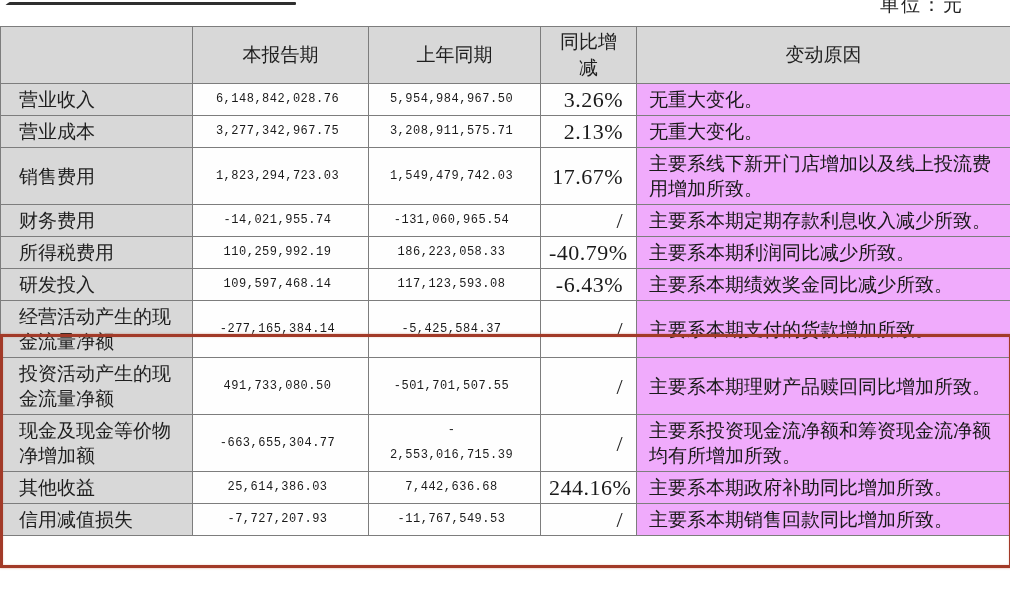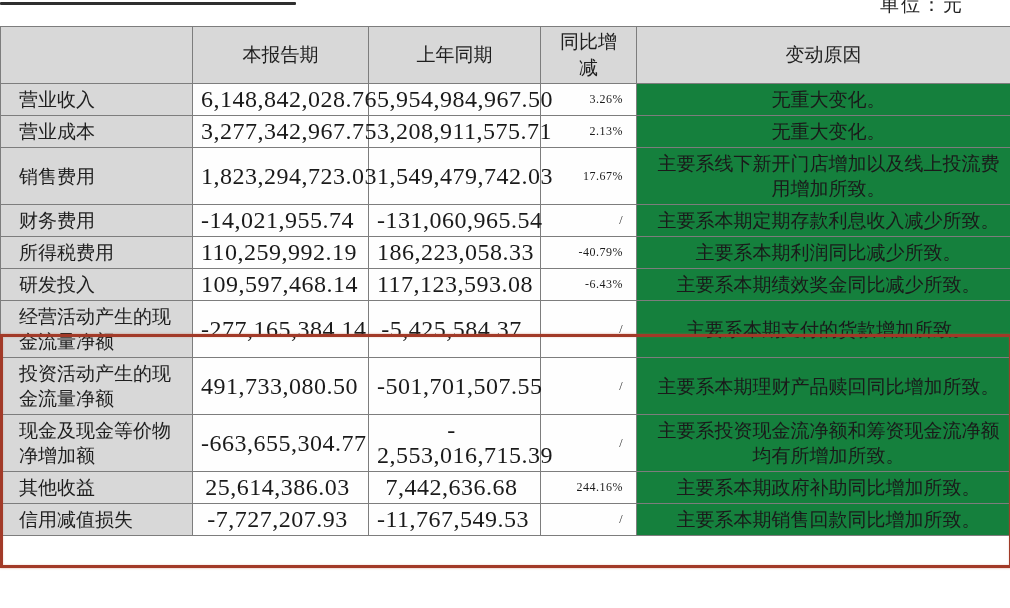--- a/index.html
+++ b/index.html
@@ -3,20 +3,21 @@
 <meta charset="utf-8">
 <style>
   html,body{margin:0;padding:0;background:#ffffff;}
   .page{
     position:relative;
     width:1010px;height:608px;
     overflow:hidden;
     background:#ffffff;
     font-family:"Liberation Serif","DejaVu Serif",serif;
     color:#1a1a1a;
+    border-radius:18px;
   }
   .crop-line{
     position:absolute;top:2px;left:0;width:296px;height:3px;
     background:#2f2f2f;border-radius:1px;
   }
   .unit-label{
     position:absolute;top:-8px;right:46px;
     font-size:19px;letter-spacing:2px;color:#222;
   }
   table.fin{
@@ -35,29 +36,30 @@
     color:#1f1f1f;
   }
   .fin th .narrow{display:inline-block;width:62px;line-height:26px;font-family:Liberation Serif, serif;}
   .fin td{padding:3px 8px;line-height:25px;font-size:19px;}
   .fin td.cell-item{
     background:#d8d8d8;text-align:left;padding-left:18px;padding-right:4px;
     color:#1f1f1f;
   }
   .fin td.cell-num{
     background:#fefefe;text-align:center;padding-right:14px;
-    font-size:24px;letter-spacing:0.5px;white-space:pre-line;
+    font-size:12px;letter-spacing:0.5px;white-space:pre-line;
     font-variant-numeric:tabular-nums;
+    font-family:Liberation Mono, monospace;
   }
   .fin td.cell-yoy{
     background:#fefefe;text-align:right;padding-right:13px;
-    font-size:12px;letter-spacing:0.5px;
+    font-size:22px;letter-spacing:0.5px;
   }
   .fin td.cell-reason{
-    background:#15803d;text-align:center;padding-left:12px;padding-right:2px;
+    background:#f0abfc;text-align:left;padding-left:12px;padding-right:2px;
   }
   .highlight-box{
     position:absolute;left:0;top:334px;width:1006px;height:228px;
     border:3px solid #a23a28;
     box-shadow:0 0 2px rgba(190,90,60,0.55), inset 0 0 2px rgba(190,90,60,0.35);
     pointer-events:none;
   }
 </style>
 </head>
 <body>

